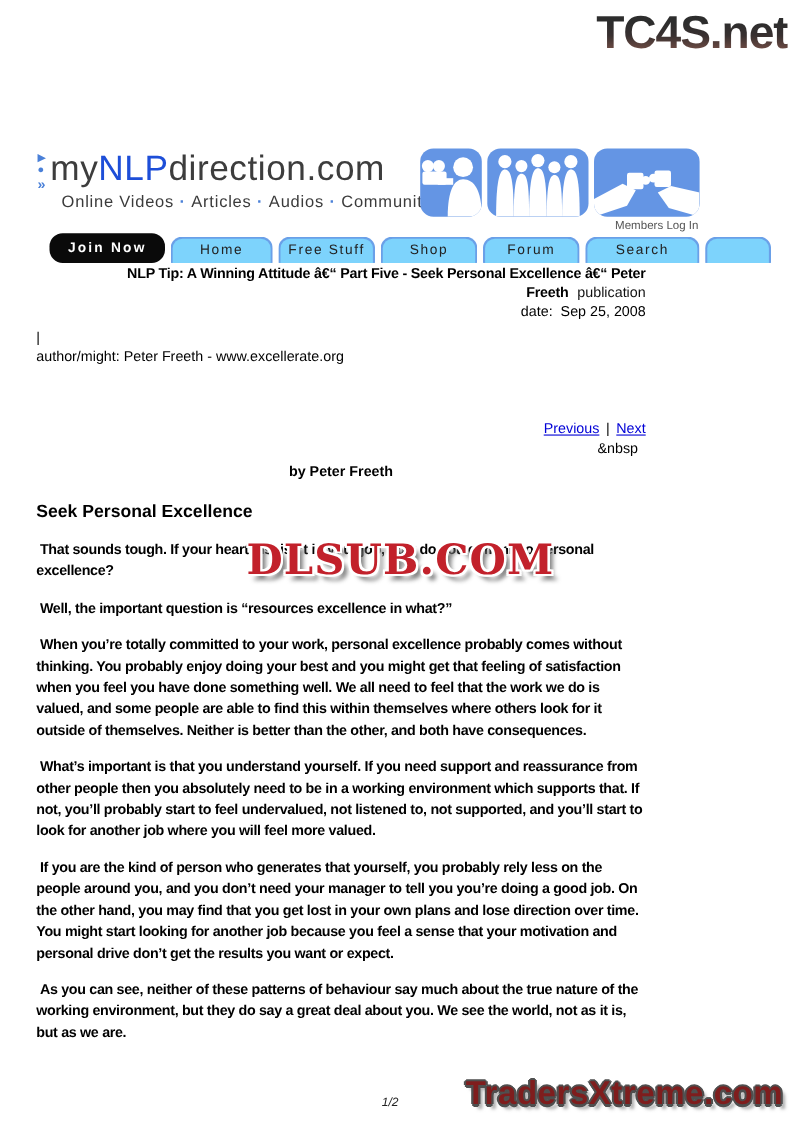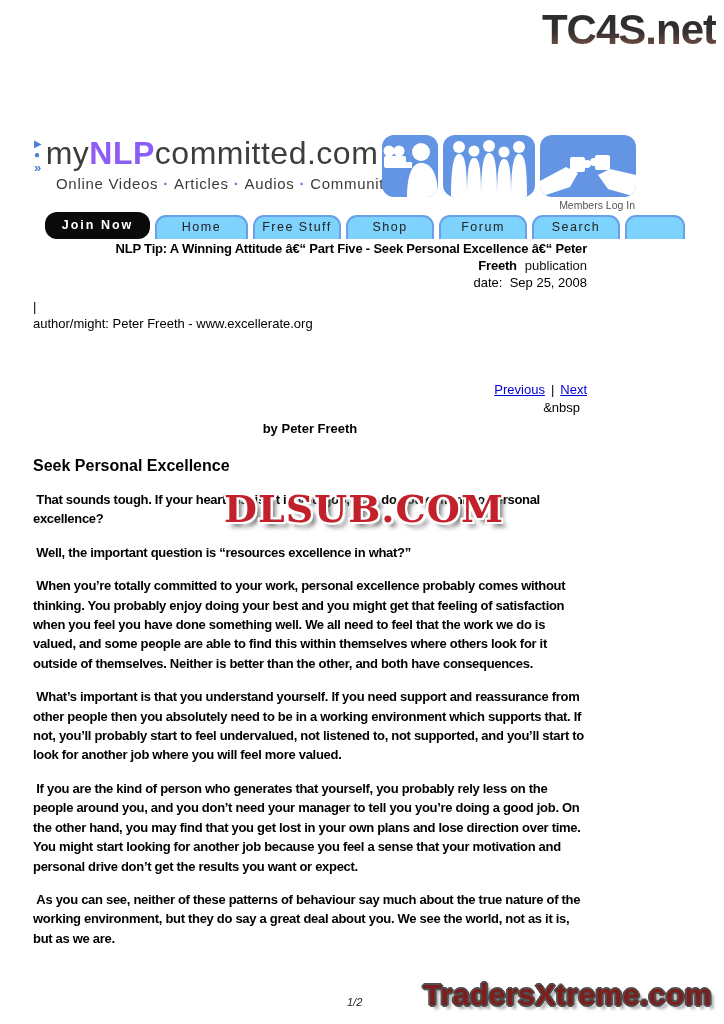--- a/index.html
+++ b/index.html
@@ -19,21 +19,21 @@
   }
 
   
   .logo-block { position: absolute; left: 34px; top: 136px; }
   .logo-row { display: flex; align-items: flex-start; }
   .logo-icon { display: flex; flex-direction: column; align-items: flex-start;
                color: #4a80d8; margin: 3px 4px 0 0; line-height: 1; }
   .logo-icon .gi { font-size: 10px; height: 11px; }
   .logo-icon .gi-ff { font-weight: bold; font-size: 13px; }
   .logo-text { font-size: 32px; color: #3d3d3d; letter-spacing: 0.5px; line-height: 34px; }
-  .logo-text .lg-nlp { color: #8b5cf6; font-weight: bold; }
+  .logo-text .lg-nlp { color: #1d4ed8; font-weight: normal; }
   .tagline { margin: 3px 0 0 22px; font-size: 15px; color: #3b3b3b; letter-spacing: 0.7px; }
   .tagline .tdot { color: #4a80d8; font-weight: bold; margin: 0 5px; }
 
   .header-images { position: absolute; left: 382px; top: 135px; display: flex; gap: 5px; }
   .himg { background: #6495e4; border-radius: 12px; height: 62px; overflow: hidden; }
   .himg svg { display: block; height: 100%; width: 100%; }
   .himg-1 { width: 56px; } .himg-2 { width: 92px; } .himg-3 { width: 96px; }
   .members { position: absolute; right: 89px; top: 199px; font-size: 10.5px; color: #555; }
 
   
@@ -42,21 +42,21 @@
     display: block; height: 24px; line-height: 21px; text-align: center;
     background: #7dd3fc; border: 2px solid #6aa0e8; border-bottom: none;
     border-radius: 11px 11px 0 0; font-size: 12.5px; letter-spacing: 1.5px;
     color: #222; text-decoration: none; cursor: pointer;
   }
   .tab-join {
     height: 27px; line-height: 27px; background: #0a0a0a; color: #fff;
     border: none; border-radius: 12px; font-weight: bold; letter-spacing: 2px;
   }
   .tw-join { width: 105px; } .tw-home { width: 93px; } .tw-free { width: 88px; }
-  .tw-shop { width: 88px; } .tw-forum { width: 88px; } .tw-search { width: 88px; }
+  .tw-shop { width: 88px; } .tw-forum { width: 88px; } .tw-search { width: 104px; }
   .tab-partial { width: 60px; }
 
   
   .doc { position: absolute; left: 0; top: 0; width: 624px; padding: 240px 37px 0 33px; }
   .title-block { text-align: right; font-size: 13px; line-height: 17px; white-space: pre-wrap; color: #000; }
   .a-title { font-weight: bold; letter-spacing: -0.2px; }
   .pub-word { margin-left: 8px; color: #111; }
   .meta { margin-top: 7px; font-size: 13px; line-height: 17px; color: #000; text-align: left; }
   .pager { margin-top: 49px; text-align: right; font-size: 13px; line-height: 17px; }
   .plink { color: #0000d6; text-decoration: underline; cursor: pointer; }
@@ -98,21 +98,21 @@
 
   <div class="wm-top">TC4S.net</div>
 
   <div class="logo-block">
     <div class="logo-row">
       <div class="logo-icon">
         <span class="gi">▶</span>
         <span class="gi">●</span>
         <span class="gi gi-ff">»</span>
       </div>
-      <div class="logo-text"><span class="lg-my">my</span><span class="lg-nlp">NLP</span><span class="lg-rest">committed.com</span></div>
+      <div class="logo-text"><span class="lg-my">my</span><span class="lg-nlp">NLP</span><span class="lg-rest">direction.com</span></div>
     </div>
     <div class="tagline"><span>Online Videos</span><span class="tdot">·</span><span>Articles</span><span class="tdot">·</span><span>Audios</span><span class="tdot">·</span><span>Community</span></div>
   </div>
 
   <div class="header-images">
     <div class="himg himg-1">
       <svg viewBox="0 0 56 62">
         <circle cx="7" cy="16" r="5.5" fill="#fff"></circle>
         <circle cx="17" cy="16" r="5.5" fill="#fff"></circle>
         <rect x="2" y="21" width="22" height="12" rx="2" fill="#fff"></rect>

